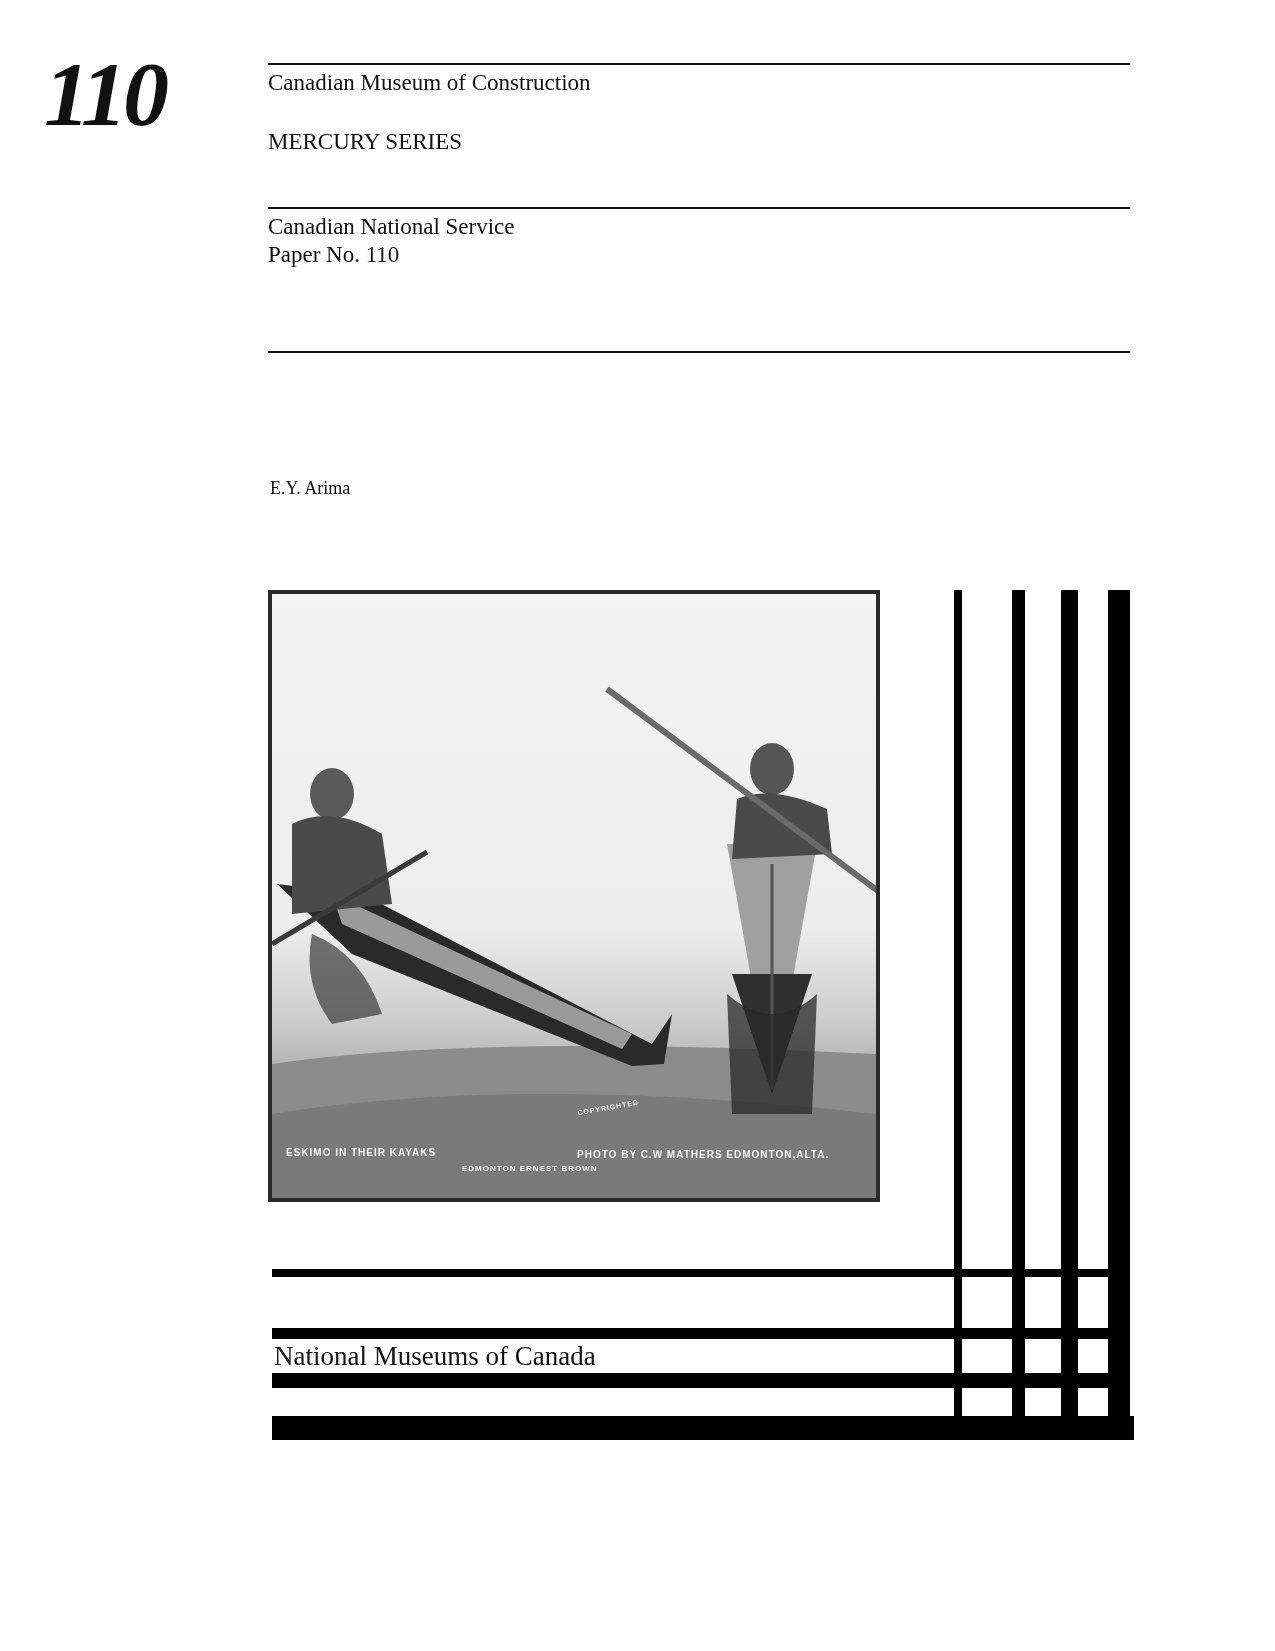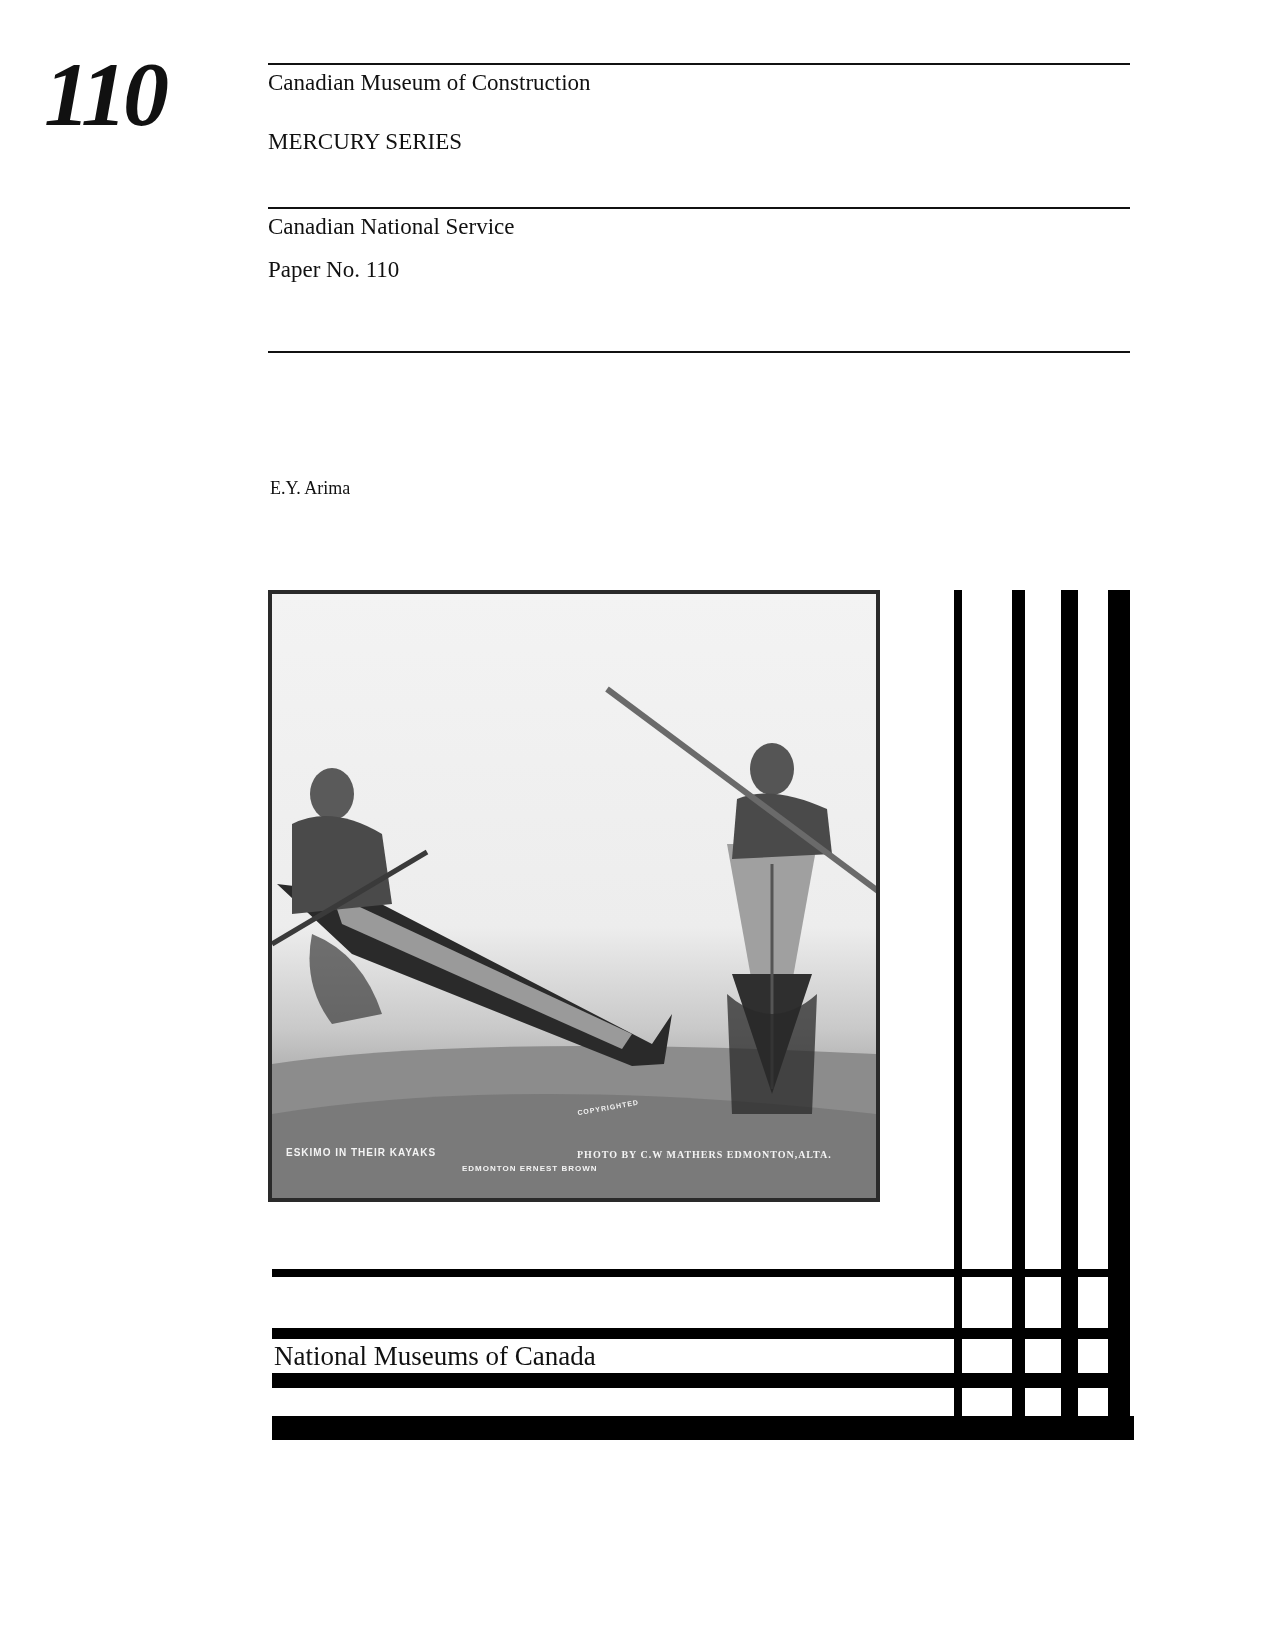--- a/index.html
+++ b/index.html
@@ -21,21 +21,21 @@
 <body>
 
 <div class="abs series-num">110</div>
 
 <div class="abs rule" style="top:63px;"></div>
 <div class="abs txt" style="top:68px;">Canadian Museum of Construction</div>
 <div class="abs txt" style="top:111px;margin-top:16px;">MERCURY SERIES</div>
 
 <div class="abs rule" style="top:207px;"></div>
 <div class="abs txt" style="top:212px;">Canadian National Service</div>
-<div class="abs txt" style="top:255px;text-align:center;">Paper No. 110</div>
+<div class="abs txt" style="top:240px;text-align:center;">Paper No. 110</div>
 
 <div class="abs rule" style="top:351px;"></div>
 <div class="abs title">
 </div>
 <div class="abs author">E.Y. Arima</div>
 
 <div class="abs photo">
   <svg width="604" height="604" viewBox="0 0 604 604">
 
     <path d="M0 470 Q200 440 604 460 L604 604 L0 604 Z" fill="#8c8c8c"></path>
@@ -56,21 +56,21 @@
 
     <ellipse cx="500" cy="175" rx="22" ry="26" fill="#555"></ellipse>
     <path d="M465 205 Q500 190 555 215 L560 260 L460 265 Z" fill="#4a4a4a"></path>
     <line x1="335" y1="95" x2="610" y2="300" stroke="#6a6a6a" stroke-width="6"></line>
 
     <path d="M455 400 Q500 440 545 400 L540 520 L460 520 Z" fill="#2a2a2a" opacity="0.75"></path>
   </svg>
   <div class="abs caption" style="left:14px;top:553px;">ESKIMO IN THEIR KAYAKS</div>
   <div class="abs caption" style="left:190px;top:570px;font-size:8px;">EDMONTON ERNEST BROWN</div>
   <div class="abs caption" style="left:305px;top:510px;font-size:7px;transform:rotate(-10deg);">COPYRIGHTED</div>
-  <div class="abs caption" style="left:305px;top:555px;font-family:Liberation Serif, serif;">PHOTO BY C.W MATHERS EDMONTON,ALTA.</div>
+  <div class="abs caption" style="left:305px;top:555px;">PHOTO BY C.W MATHERS EDMONTON,ALTA.</div>
 </div>
 
 <div class="abs vbar" style="left:954px;top:590px;width:8px;height:827px;"></div>
 <div class="abs vbar" style="left:1012px;top:590px;width:13px;height:827px;"></div>
 <div class="abs vbar" style="left:1061px;top:590px;width:17px;height:827px;"></div>
 <div class="abs vbar" style="left:1108px;top:590px;width:22px;height:850px;"></div>
 
 <div class="abs hbar" style="left:272px;top:1269px;width:858px;height:8px;"></div>
 <div class="abs hbar" style="left:272px;top:1328px;width:858px;height:11px;"></div>
 <div class="abs footer-text">National Museums of Canada</div>

